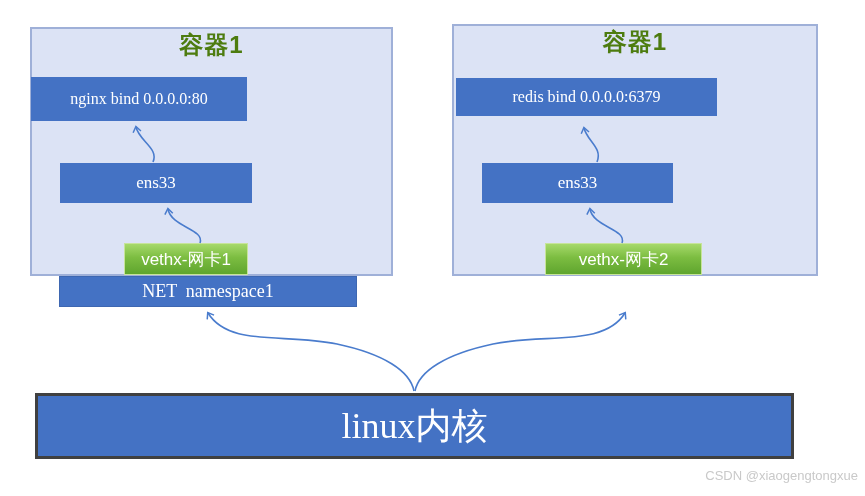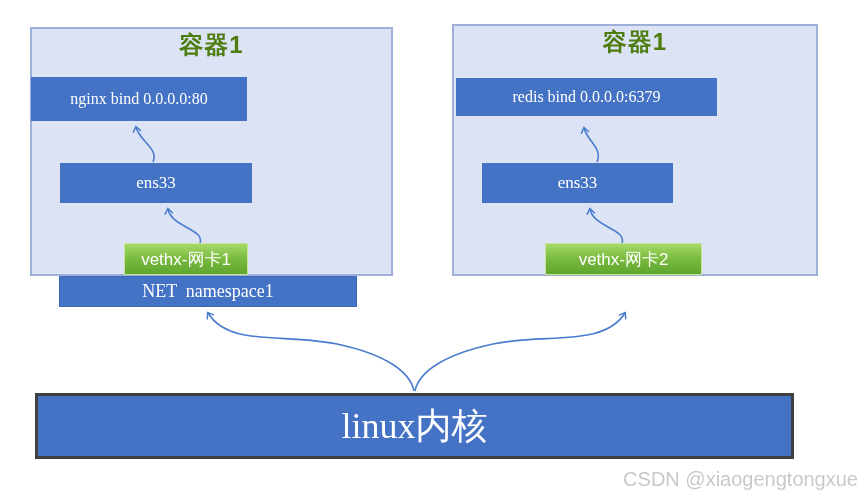--- a/index.html
+++ b/index.html
@@ -61,21 +61,21 @@
     position: absolute;
     left: 0; top: 0;
     width: 865px; height: 496px;
     z-index: 4;
     pointer-events: none;
   }
   .watermark {
     position: absolute;
     top: 468px;
     right: 7px;
-    font-size: 20px;
+    font-size: 13px;
     color: #c9c9c9;
     z-index: 1;
     margin-left: 40px;
   }
 </style>
 </head>
 <body>
 
 <div class="stage">
 

